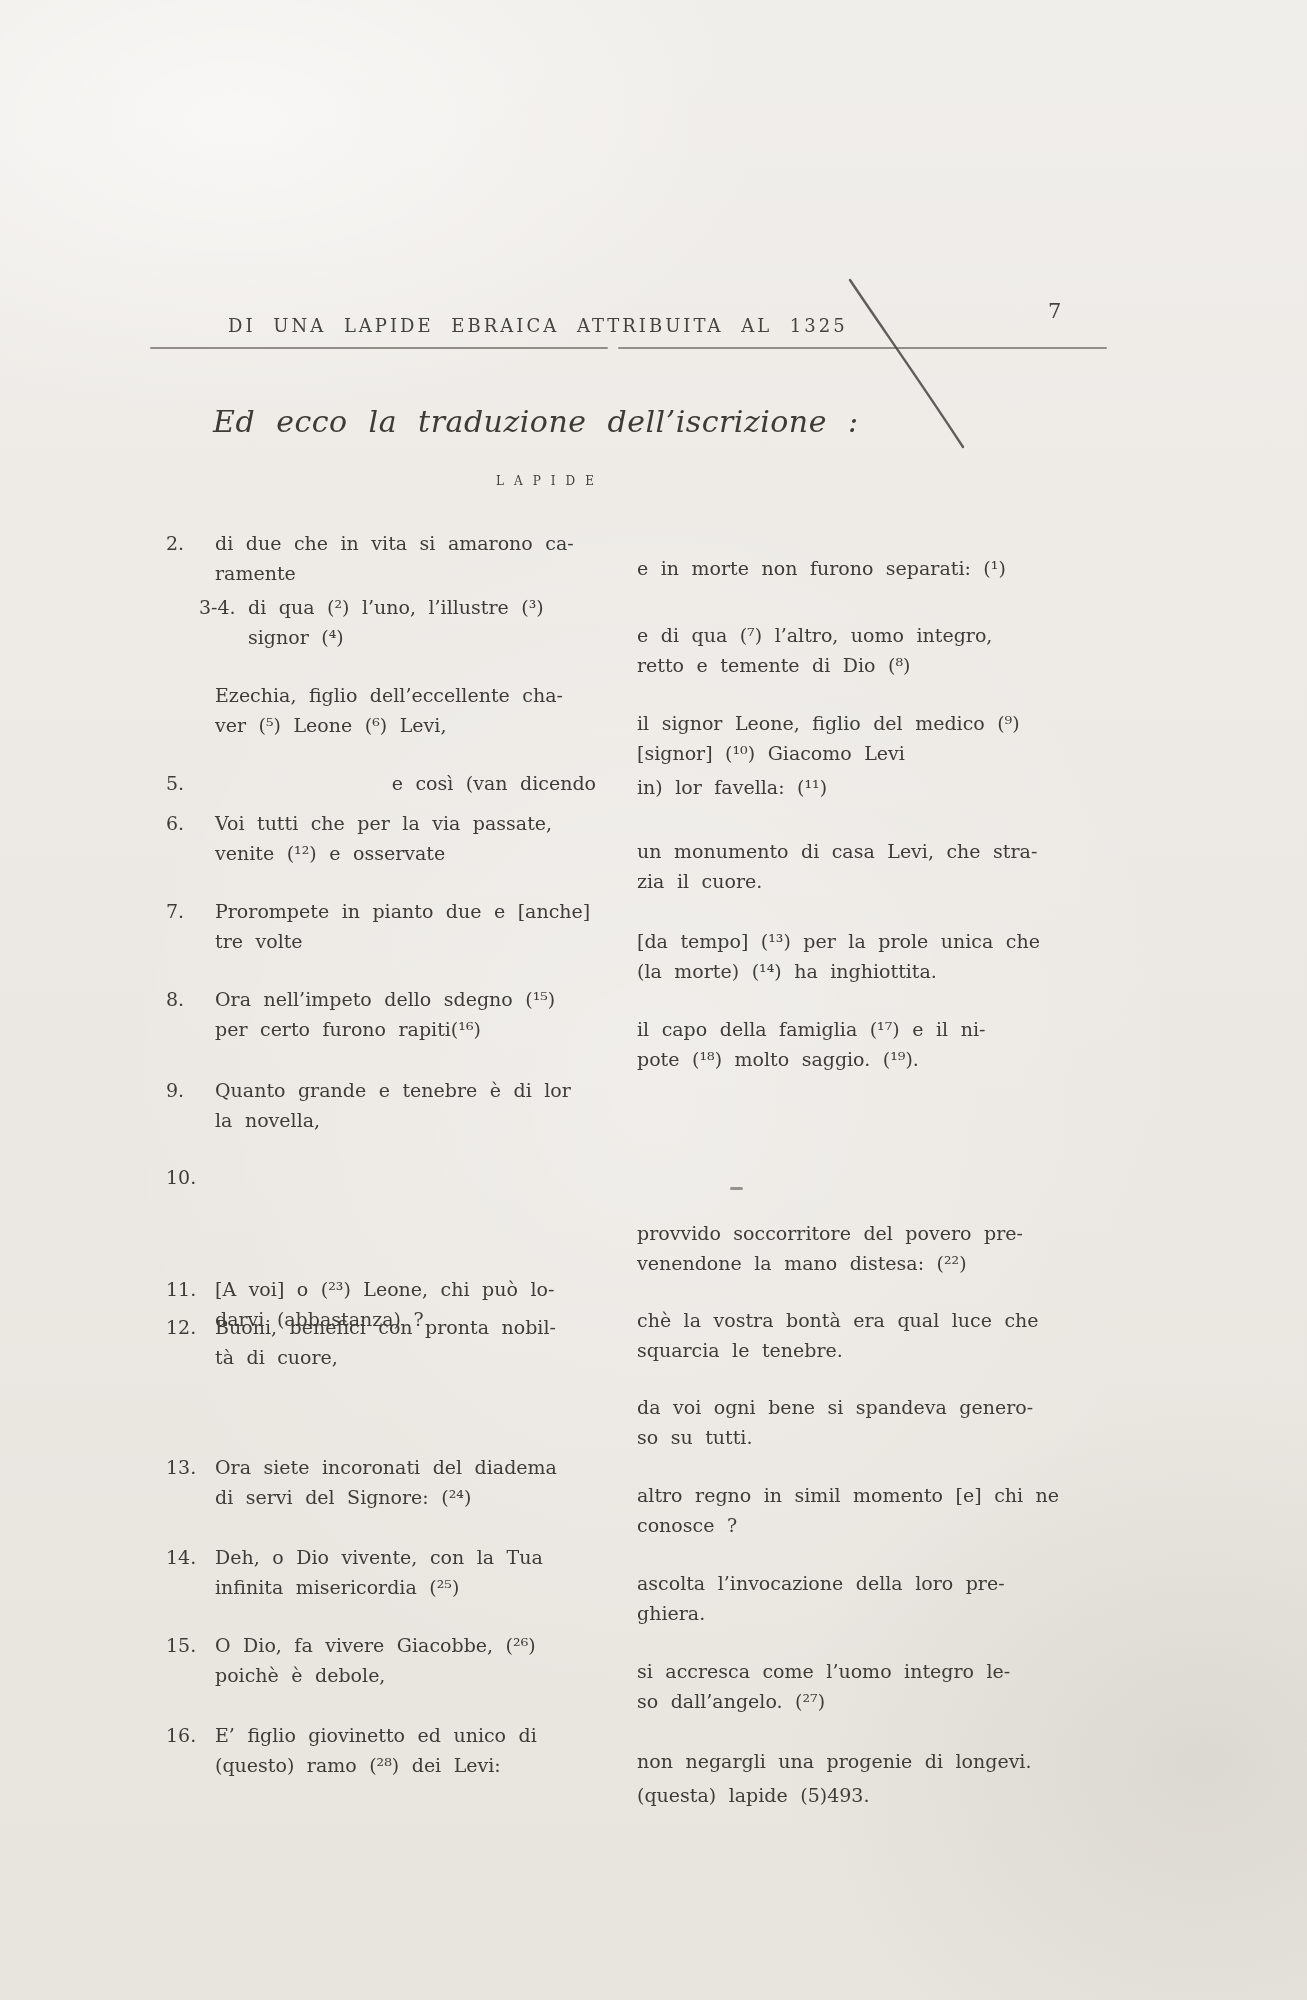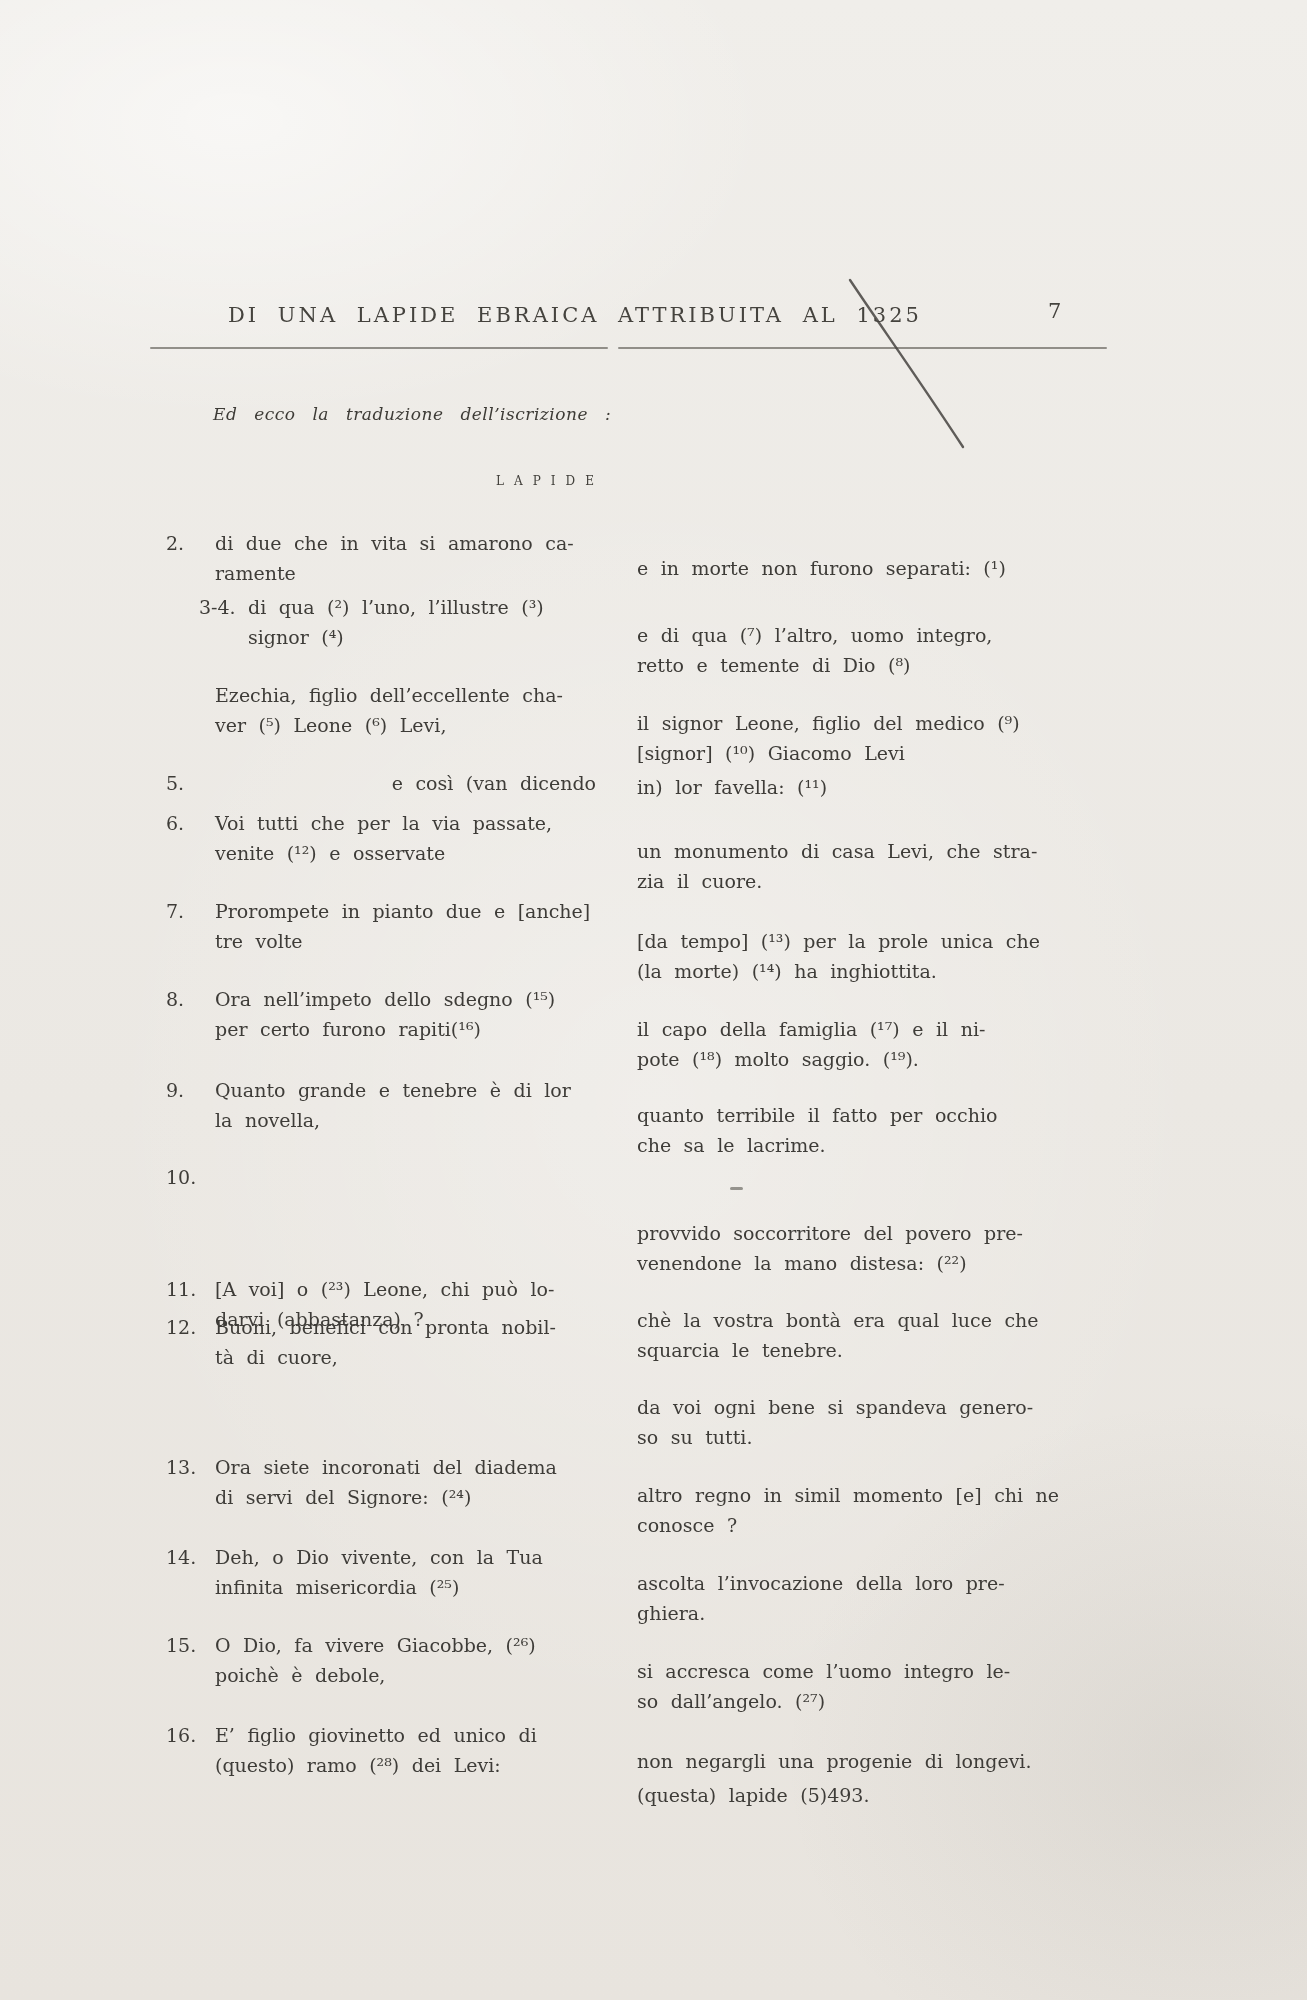--- a/index.html
+++ b/index.html
@@ -10,37 +10,37 @@
     background:
       radial-gradient(ellipse 900px 500px at 18% 6%, rgba(255,255,255,.55), rgba(255,255,255,0) 60%),
       radial-gradient(ellipse 700px 600px at 92% 88%, rgba(110,104,92,.10), rgba(110,104,92,0) 60%),
       radial-gradient(ellipse 800px 900px at 50% 55%, rgba(255,255,255,.25), rgba(255,255,255,0) 70%),
       linear-gradient(180deg,#f0eeea 0%, #ebe8e3 55%, #e8e4de 100%);
     font-family:"DejaVu Serif","Liberation Serif",serif;
     color:#3e3c38;
     overflow:hidden;
   }
   .hdr-title{
-    position:absolute;left:228px;top:303px;
-    font-size:21px;letter-spacing:3px;word-spacing:9px;
+    position:absolute;left:228px;top:315px;
+    font-size:18px;letter-spacing:3px;word-spacing:9px;
     color:#45433e;white-space:nowrap;
   }
   .hdr-pagenum{
     position:absolute;left:1048px;top:299px;
     font-size:21px;color:#45433e;
   }
   .rule{
     position:absolute;top:347px;height:2px;
     background:#57544e;opacity:.62;border-radius:1px;
   }
   .rule.seg1{left:150px;width:458px;}
   .rule.seg2{left:618px;width:489px;}
   .intro{
     position:absolute;left:213px;top:404px;
-    font-style:italic;font-size:17px;
+    font-style:italic;font-size:30px;
     word-spacing:11px;letter-spacing:.5px;
     color:#3d3b36;white-space:nowrap;
   }
   .section-title{
     position:absolute;left:430px;top:474px;width:240px;
     text-align:center;font-size:12px;letter-spacing:10px;
     color:#413f3a;white-space:nowrap;
   }
   .col{position:absolute;left:0;top:0;width:100%;height:100%;}
   .entry{
@@ -173,24 +173,20 @@
 zia il cuore.</div>
       </div>
       <div class="entry" style="top: 926px;">
         <div class="txt">[da tempo] (¹³) per la prole unica che
 (la morte) (¹⁴) ha inghiottita.</div>
       </div>
       <div class="entry" style="top: 1014px;">
         <div class="txt">il capo della famiglia (¹⁷) e il ni-
 pote (¹⁸) molto saggio. (¹⁹).</div>
       </div>
-      <div class="entry" style="top: 1100px;">
-        <div class="txt">quanto terribile il fatto per occhio
-che sa le lacrime.</div>
-      </div>
       <div class="entry" style="top: 1218px;">
         <div class="txt">provvido soccorritore del povero pre-
 venendone la mano distesa: (²²)</div>
       </div>
       <div class="entry" style="top: 1305px;">
         <div class="txt">chè la vostra bontà era qual luce che
 squarcia le tenebre.</div>
       </div>
       <div class="entry" style="top: 1392px;">
         <div class="txt">da voi ogni bene si spandeva genero-

